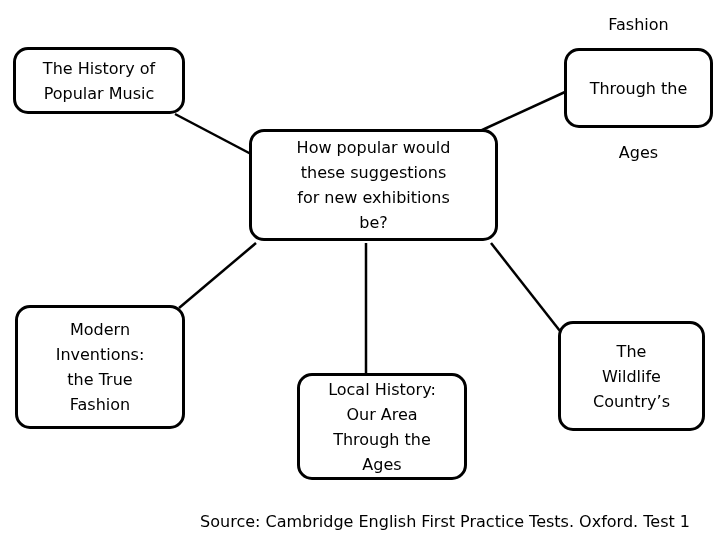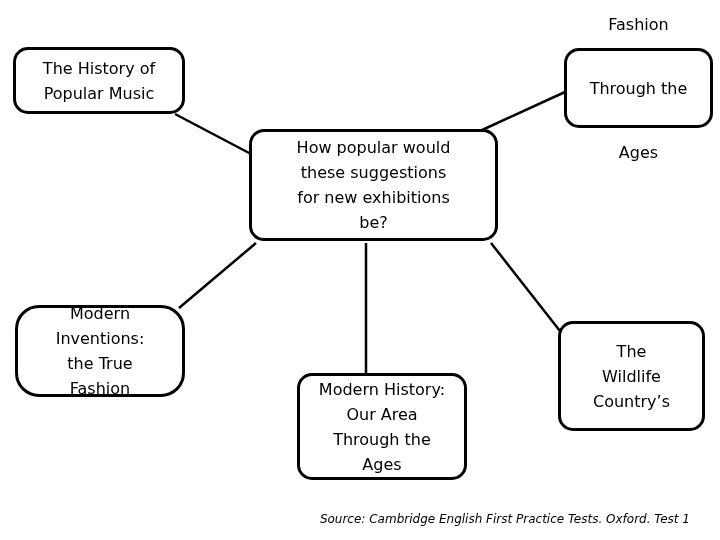--- a/index.html
+++ b/index.html
@@ -34,29 +34,28 @@
     align-items: center;
     text-align: center;
     color: #000000;
     font-size: 16px;
     line-height: 25px;
   }
   .node .ln { white-space: nowrap; }
   .node-history  { left: 13px;  top: 47px;  width: 172px; height: 67px;  }
   .node-fashion  { left: 564px; top: 48px;  width: 149px; height: 80px; gap: 39px;  }
   .node-central  { left: 249px; top: 129px; width: 249px; height: 112px; }
-  .node-modern   { left: 15px;  top: 305px; width: 170px; height: 92px; border-radius: 24px; }
+  .node-modern   { left: 15px;  top: 305px; width: 170px; height: 124px; }
   .node-local    { left: 297px; top: 373px; width: 170px; height: 107px; }
   .node-wildlife { left: 558px; top: 321px; width: 147px; height: 110px;  }
   .source-note {
     position: absolute;
     right: 30px;
     top: 512px;
-    font-size: 12px;
-    font-style: italic;
+    font-size: 16px;
     color: #000000;
     white-space: nowrap;
   }
 </style>
 </head>
 <body>
 
 <div id="slide">
 
   <svg id="connectors" viewBox="0 0 720 540" xmlns="http://www.w3.org/2000/svg">
@@ -86,21 +85,21 @@
   </div>
 
   <div class="node node-modern">
     <div class="ln">Modern</div>
     <div class="ln">Inventions:</div>
     <div class="ln">the True</div>
     <div class="ln">Fashion</div>
   </div>
 
   <div class="node node-local">
-    <div class="ln">Modern History:</div>
+    <div class="ln">Local History:</div>
     <div class="ln">Our Area</div>
     <div class="ln">Through the</div>
     <div class="ln">Ages</div>
   </div>
 
   <div class="node node-wildlife">
     <div class="ln">The</div>
     <div class="ln">Wildlife</div>
     <div class="ln">Country’s</div>
   </div>

